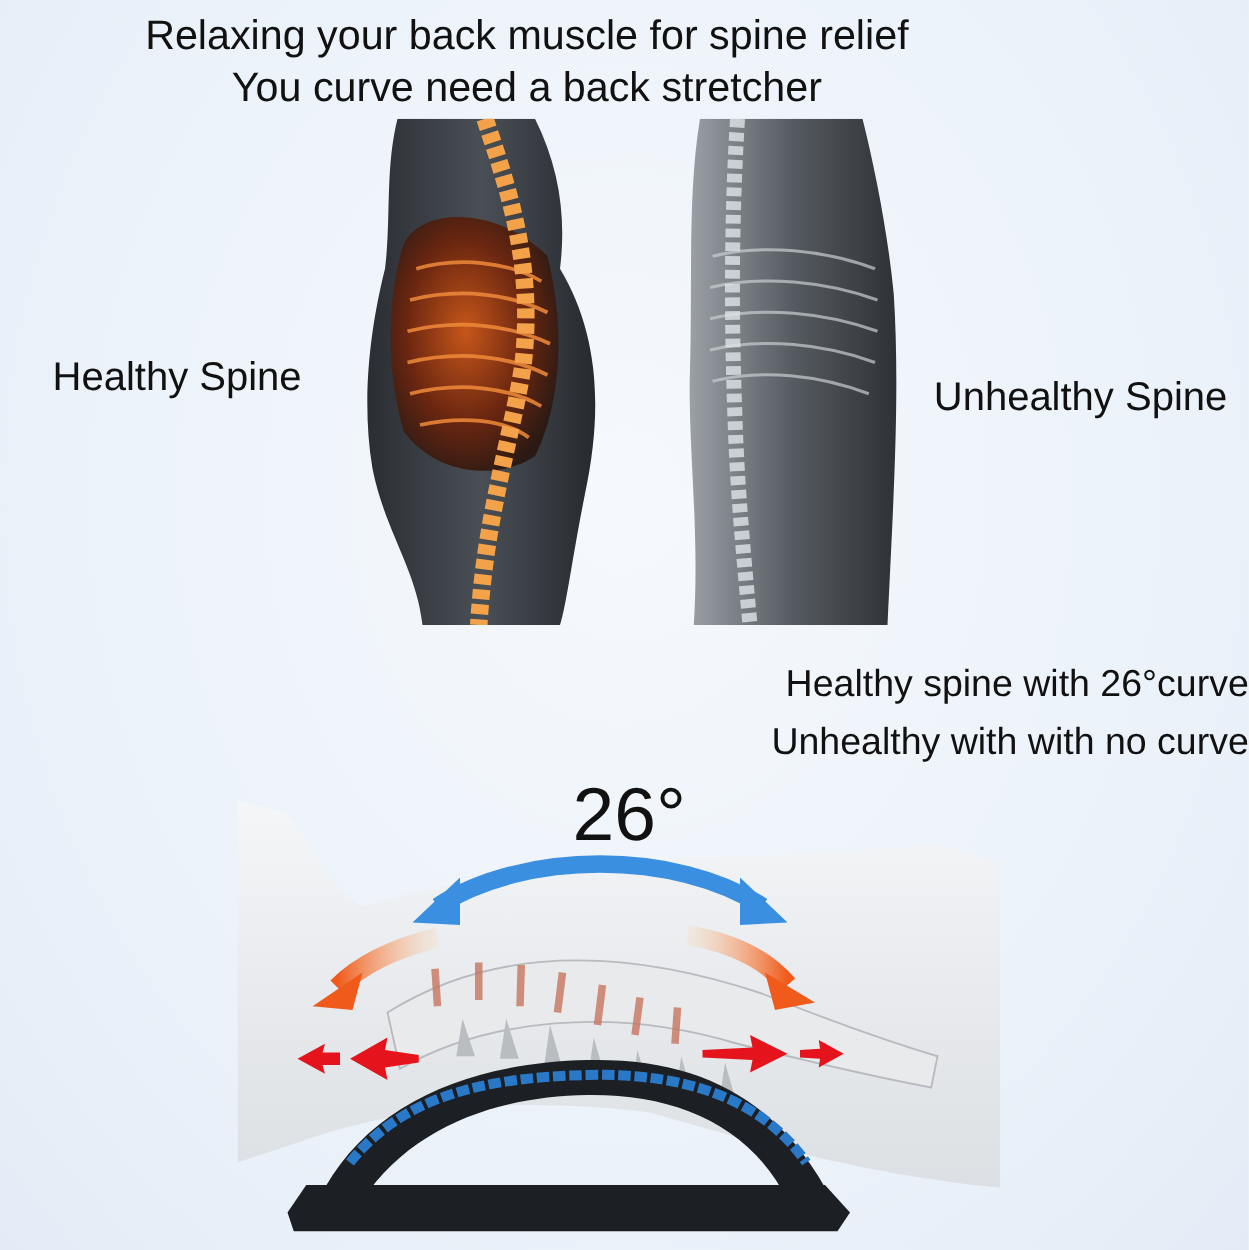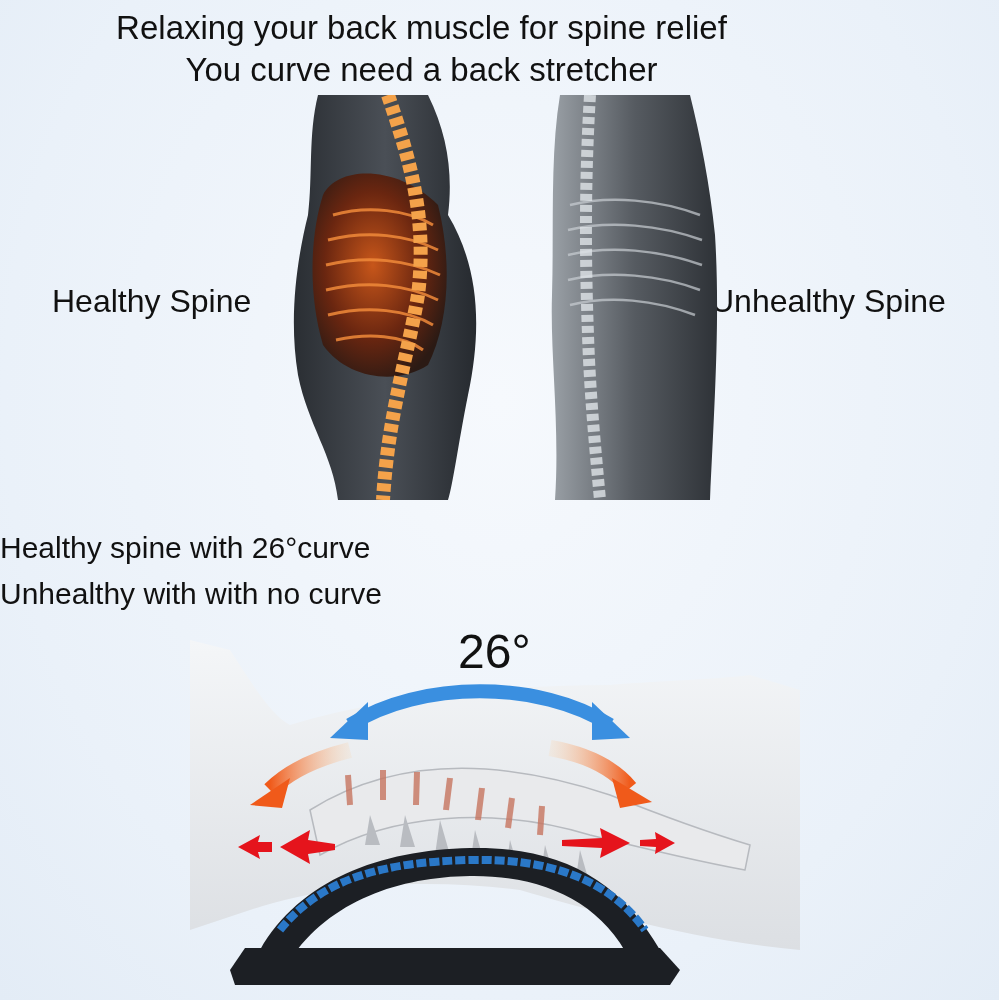--- a/index.html
+++ b/index.html
@@ -8,29 +8,29 @@
     background: #edf3fa;
     font-family: "Liberation Sans", sans-serif;
     color: #111;
   }
   .bg-grad { position: absolute; inset: 0;
     background: radial-gradient(ellipse at 50% 40%, #f6f9fd 0%, #eaf1f9 70%, #e3ecf6 100%); }
   .headline { position: absolute; left: 0; width: 843px; text-align: center; font-size: 33px; line-height: 40px; }
   .hl1 { top: 8px; }
   .hl2 { top: 50px; }
   .side-label { position: absolute; font-size: 32px; top: 283px; }
-  .lbl-left { left: 52px; }
-  .lbl-right { left: 711px; }
+  .lbl-left { left: 42px; }
+  .lbl-right { left: 747px; margin-top: 16px; }
   .figure { position: absolute; top: 95px; height: 405px; }
   .fig-left { left: 278px; width: 218px; }
   .fig-right { left: 540px; width: 180px; }
-  .sub { position: absolute; left: 0; width: 999px; text-align: left; font-size: 30px; line-height: 36px; }
+  .sub { position: absolute; left: 0; width: 999px; text-align: right; font-size: 30px; line-height: 36px; }
   .sub1 { top: 530px; }
   .sub2 { top: 576px; }
-  .deg { position: absolute; left: 458px; top: 622px; font-size: 48px; line-height: 60px; }
+  .deg { position: absolute; left: 458px; top: 622px; font-size: 60px; line-height: 60px; }
   .illus { position: absolute; left: 190px; top: 630px; width: 620px; height: 370px; }
 </style>
 </head>
 <body>
 
 <div class="bg-grad"></div>
 
 <div class="headline hl1">Relaxing your back muscle for spine relief</div>
 <div class="headline hl2">You curve need a back stretcher</div>
 

